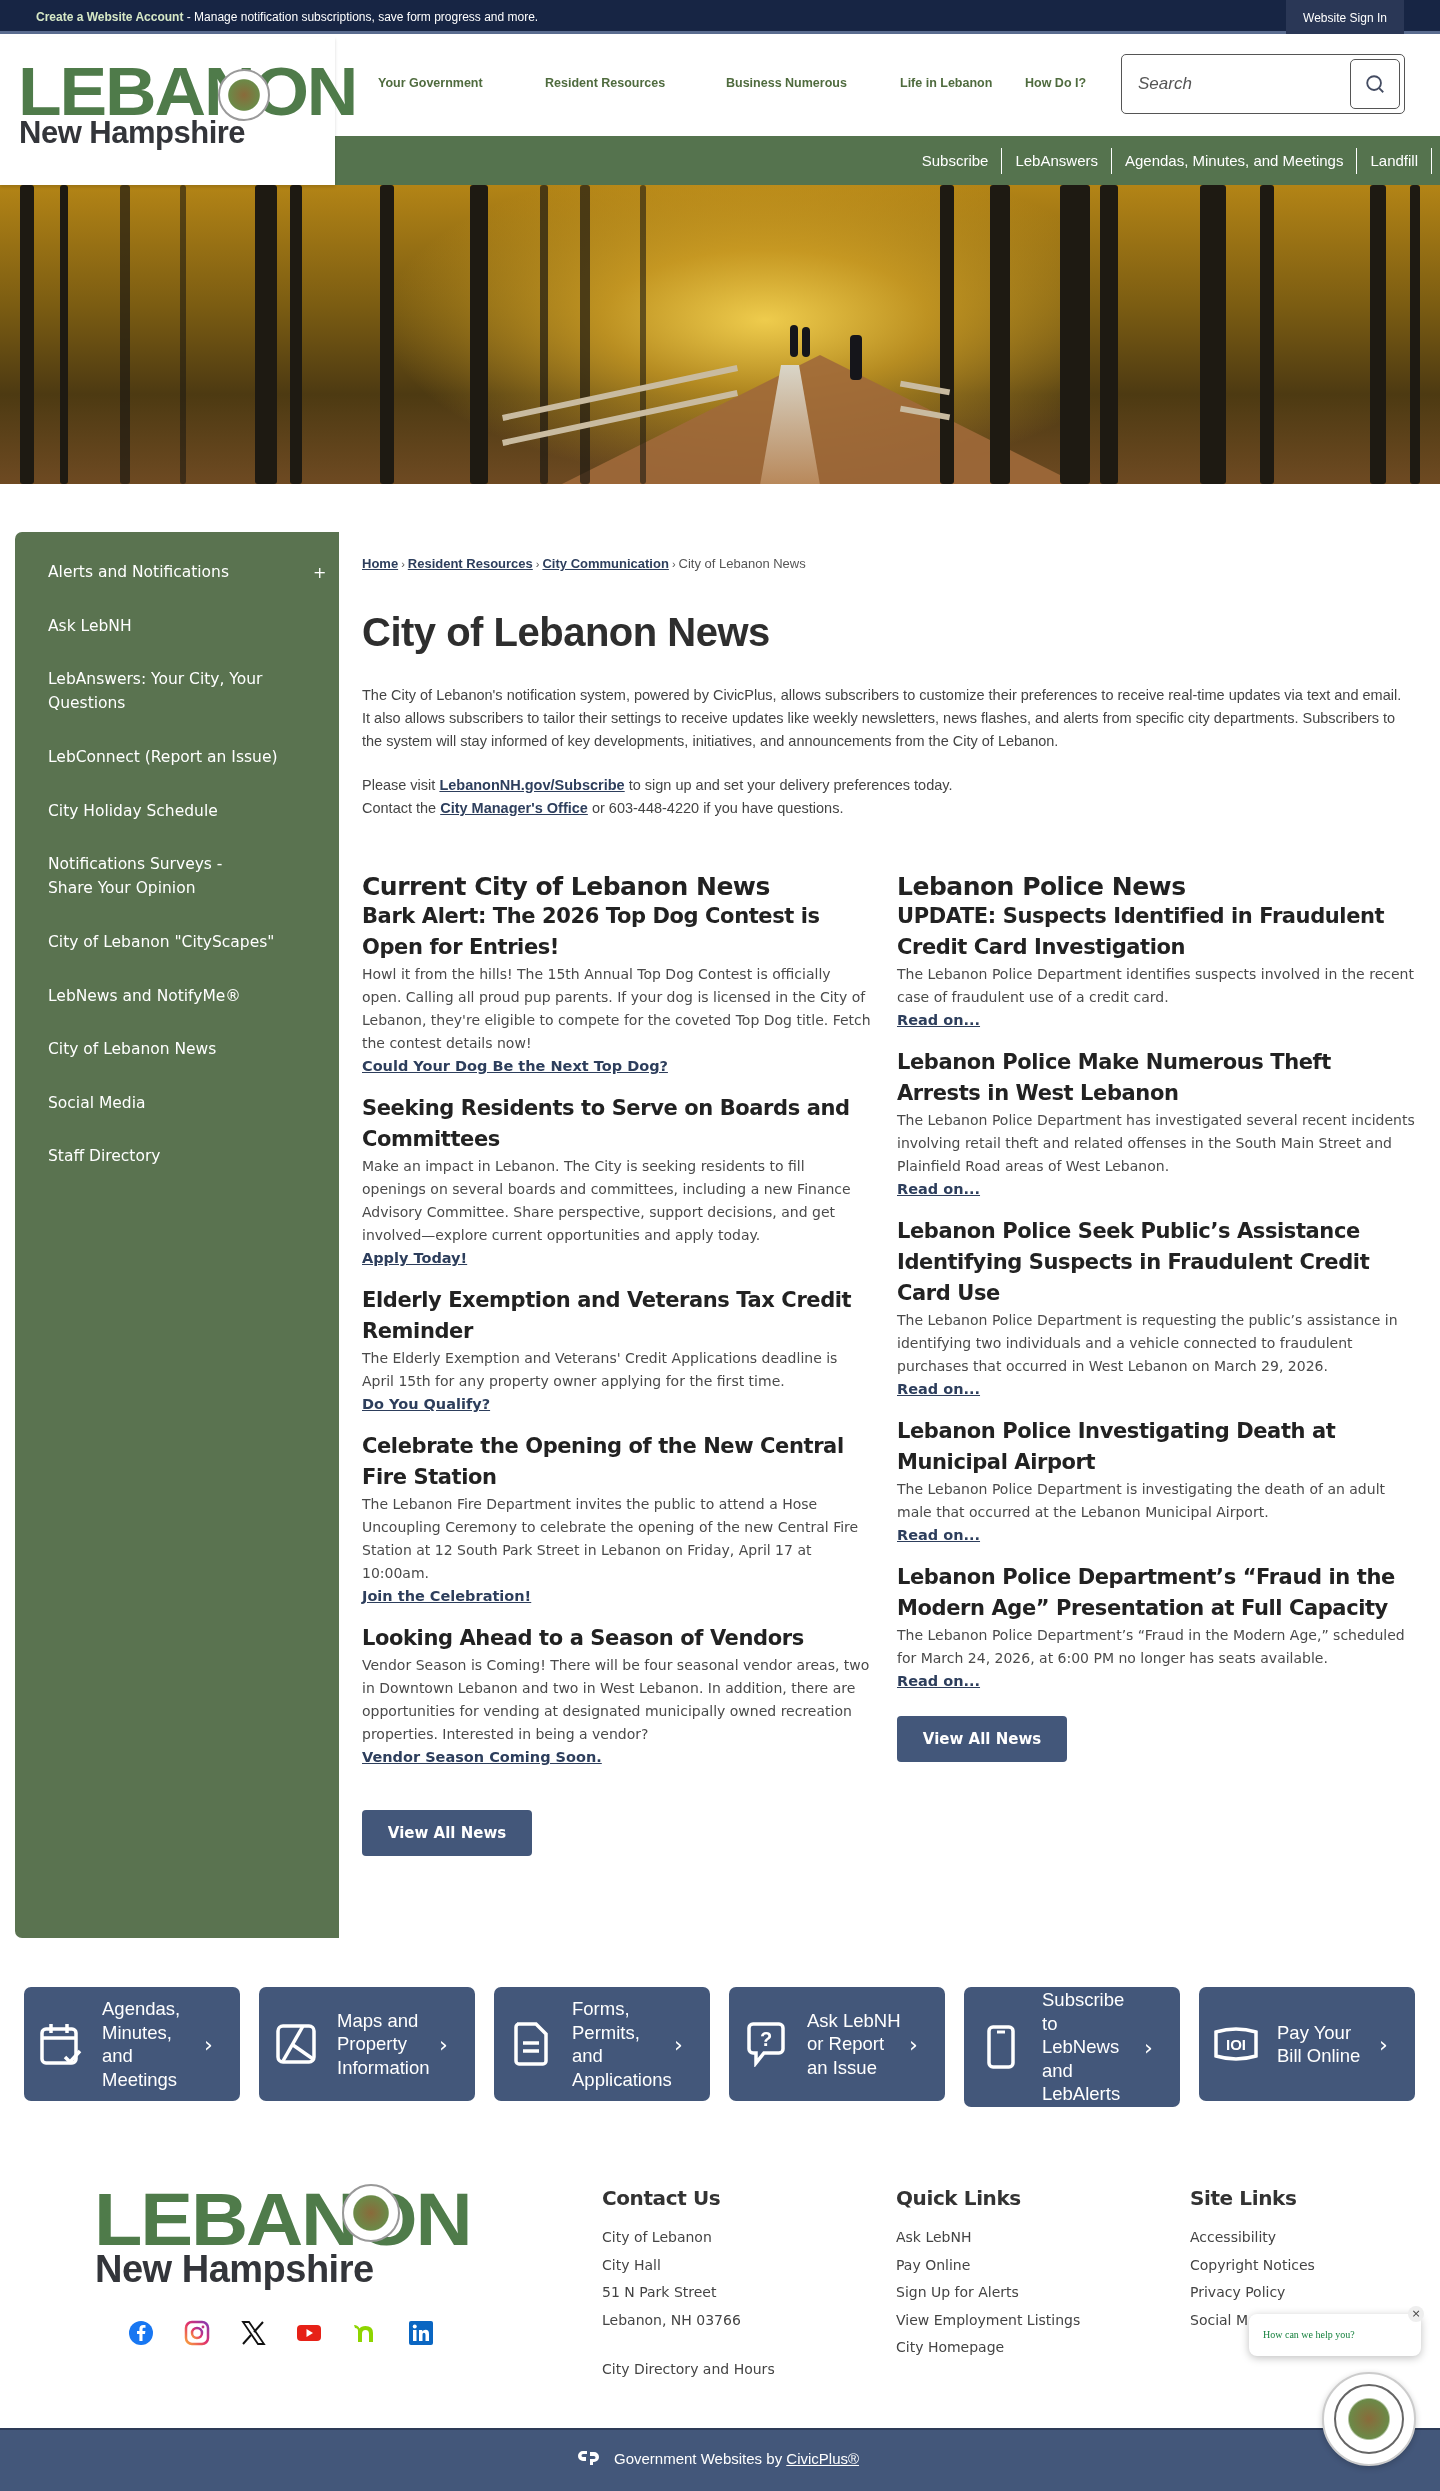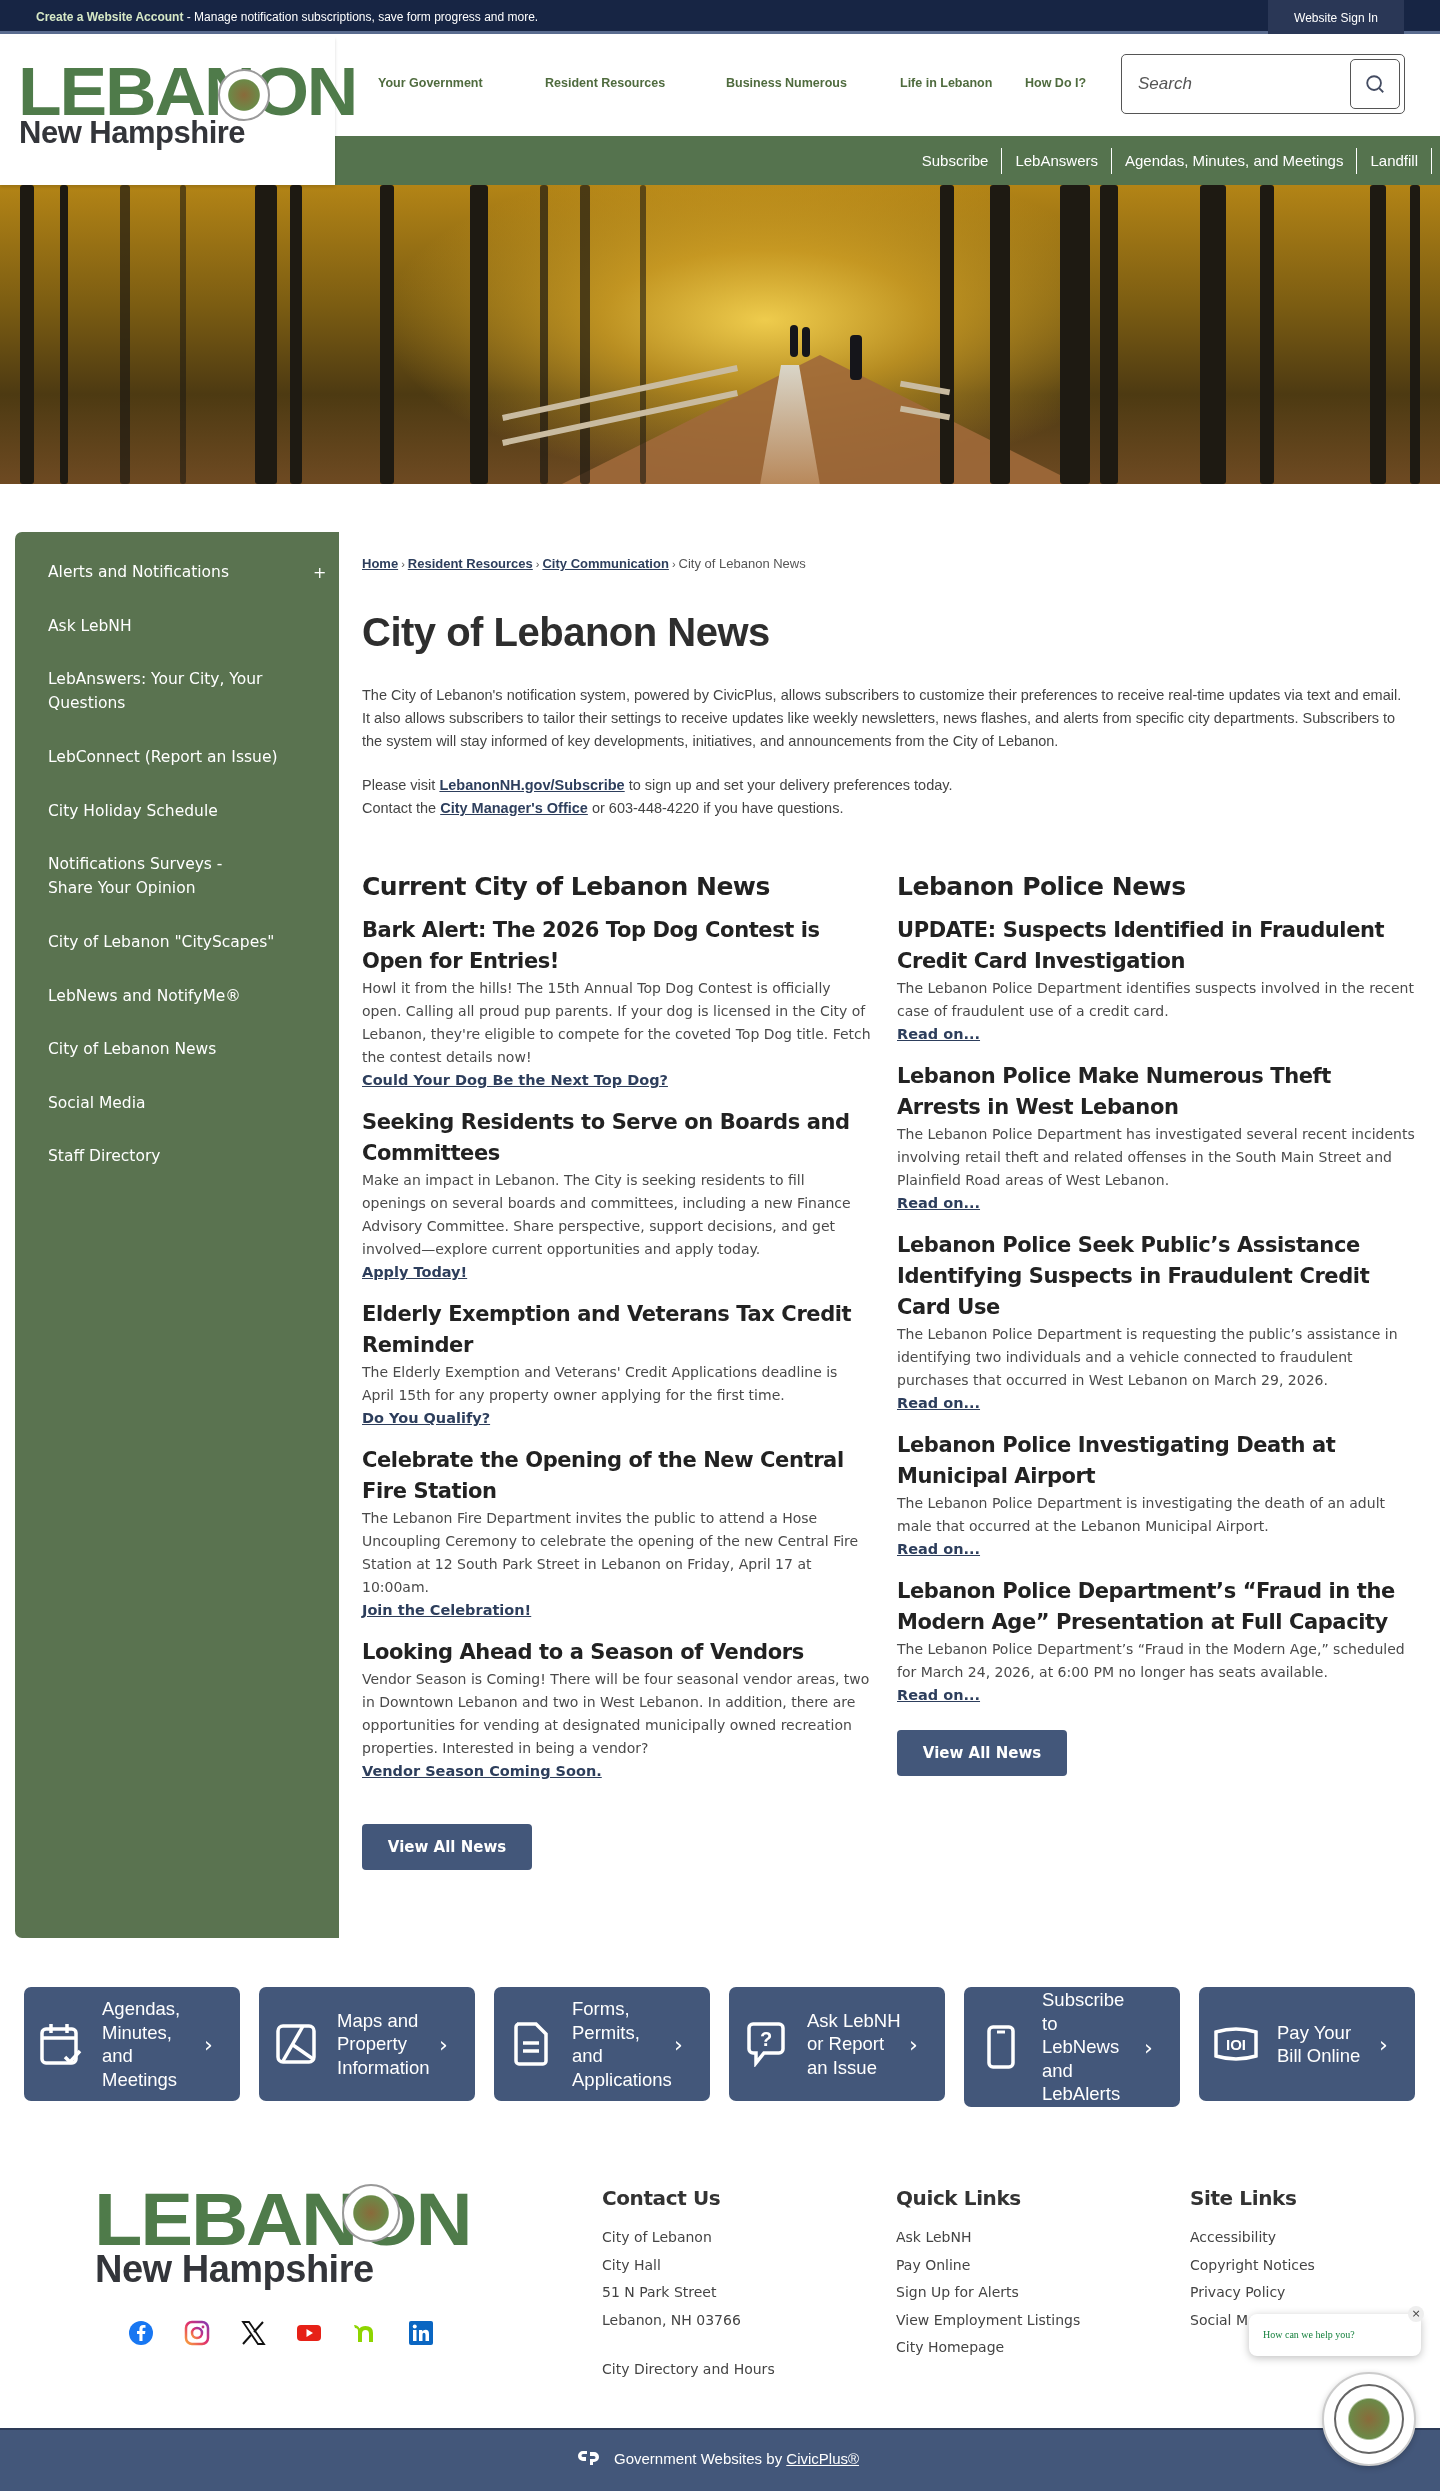--- a/index.html
+++ b/index.html
@@ -1,21 +1,21 @@
 <!DOCTYPE html>
 <html><head>
 <meta charset="utf-8">
 <style>
 *{box-sizing:border-box;margin:0;padding:0}
 body{width:1440px;height:2491px;position:relative;background:#fff;font-family:"DejaVu Sans",sans-serif;color:#333;overflow:hidden}
 a{color:inherit}
 .topbar{position:absolute;left:0;top:0;width:1440px;height:34px;background:#172544;border-bottom:3px solid #5a6c8f}
 .topbar .msg{position:absolute;left:36px;top:10px;font-family:"Liberation Sans",sans-serif;font-size:12px;color:#fff;white-space:nowrap}
 .topbar .msg b{color:#d6e8c6;font-weight:bold}
-.topbar .signin{position:absolute;right:36px;top:0;width:136px;height:34px;background:#2a3756;color:#fff;font-family:"Liberation Sans",sans-serif;font-size:12px;text-align:center;line-height:36px}
+.topbar .signin{position:absolute;right:36px;top:0;width:118px;height:34px;background:#2a3756;color:#fff;font-family:"Liberation Sans",sans-serif;font-size:12px;text-align:center;line-height:36px}
 .header{position:absolute;left:0;top:37px;width:1440px;height:148px;background:#fff}
 .logo{position:absolute;left:0;top:37px;width:335px;height:148px;background:#fff;z-index:5;box-shadow:0 2px 3px rgba(0,0,0,.15)}
 .logo .big{position:absolute;left:18px;top:20px;font-family:"Liberation Sans",sans-serif;font-weight:bold;font-size:68px;letter-spacing:-2px;color:#4f7b4a;line-height:68px;transform:scaleX(1.05);transform-origin:left}
 .logo .seal{position:absolute;left:218px;top:32px;width:52px;height:52px;border-radius:50%;border:2px solid #9a9a9a;background:radial-gradient(circle,#8a6a3a 0,#6b8a48 45%,#fff 48%,#fff 100%)}
 .logo .sub{position:absolute;left:19px;top:78px;font-family:"Liberation Sans",sans-serif;font-weight:bold;font-size:31px;color:#33353a;letter-spacing:-0.5px}
 .mainnav{position:absolute;top:76px;font-family:"Liberation Sans",sans-serif;font-weight:bold;font-size:12.5px;color:#4f6b3e;white-space:nowrap}
 .search{position:absolute;left:1121px;top:54px;width:284px;height:60px;border:1.5px solid #555;border-radius:5px;background:#fff}
 .search .ph{position:absolute;left:16px;top:19px;font-family:"Liberation Sans",sans-serif;font-style:italic;font-size:17px;color:#555}
 .search .btn{position:absolute;right:4px;top:4px;width:50px;height:50px;border:1.5px solid #555;border-radius:5px;display:flex;align-items:center;justify-content:center}
 .subnav{position:absolute;left:335px;top:136px;width:1105px;height:49px;background:#55734e}
@@ -33,21 +33,21 @@
 .sidebar .item{position:absolute;left:33px;font-family:"DejaVu Sans",sans-serif;font-size:15.5px;color:#fff;line-height:24px;width:240px}
 .sidebar .plus{position:absolute;left:298px;top:31px;color:#fff;font-size:16px}
 .crumbs{position:absolute;left:362px;top:556px;font-family:"Liberation Sans",sans-serif;font-size:13px;color:#555;white-space:nowrap}
 .crumbs a{color:#2d3e5c;font-weight:bold;text-decoration:underline}
 .crumbs .sep{font-size:11px;margin:0 3px}
 h1{position:absolute;left:362px;top:610px;font-family:"Liberation Sans",sans-serif;font-size:40px;font-weight:bold;color:#2e2e2e;letter-spacing:-0.5px}
 .intro{position:absolute;left:362px;top:684px;width:1050px;font-family:"Liberation Sans",sans-serif;font-size:14.5px;line-height:23px;color:#444}
 .visit{position:absolute;left:362px;top:774px;width:1050px;font-family:"Liberation Sans",sans-serif;font-size:14.5px;line-height:23px;color:#444}
 .visit a{color:#2d3e5c;font-weight:bold;text-decoration:underline}
 .col{position:absolute;width:510px}
-.col h2{font-family:"DejaVu Sans",sans-serif;font-weight:bold;font-size:25px;color:#222;margin-bottom:14px;letter-spacing:-0.5px}
+.col h2{font-family:"DejaVu Sans",sans-serif;font-weight:bold;font-size:25px;color:#222;letter-spacing:-0.5px}
 .art h3{font-family:"DejaVu Sans",sans-serif;font-weight:bold;font-size:21px;line-height:31px;color:#222;letter-spacing:-0.4px}
 .art p{font-family:"DejaVu Sans",sans-serif;font-size:14px;line-height:23px;color:#4a4a4a}
 .art a{display:block;font-family:"DejaVu Sans",sans-serif;font-weight:bold;font-size:14.5px;color:#2d3e5c;text-decoration:underline;line-height:22px;margin-bottom:16px}
 .vbtn{display:inline-block;background:#43577a;color:#fff;font-family:"DejaVu Sans",sans-serif;font-weight:bold;font-size:15px;border-radius:4px;text-align:center;line-height:46px;width:170px;height:46px;margin-top:26px}
 .tiles{position:absolute;left:24px;top:1987px;width:1392px;height:120px}
 .tile{position:absolute;top:0;width:216px;height:114px;background:#43577a;border-radius:7px;color:#fff;display:flex;align-items:center}
 .tile .ic{width:50px;margin-left:12px;display:flex;justify-content:center}
 .tile .lb{font-family:"Liberation Sans",sans-serif;font-size:18.5px;line-height:23.5px;width:96px;margin-left:16px}
 .tile .ch{font-size:22px;margin-left:6px}
 .flogo{position:absolute;left:94px;top:2184px;width:380px;height:120px}

